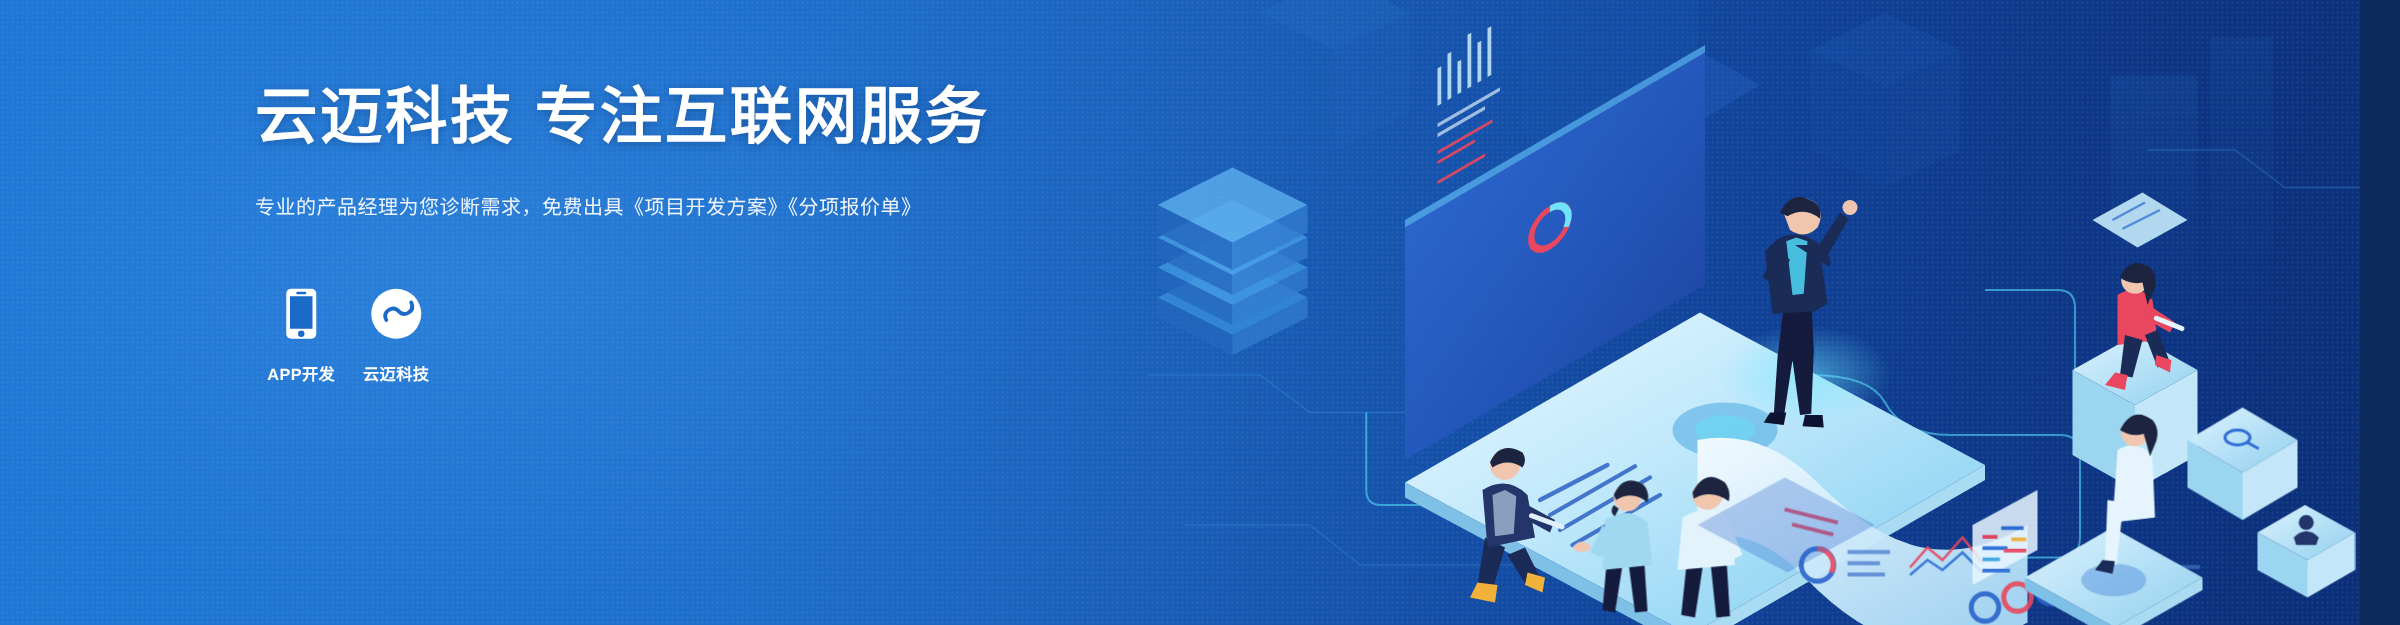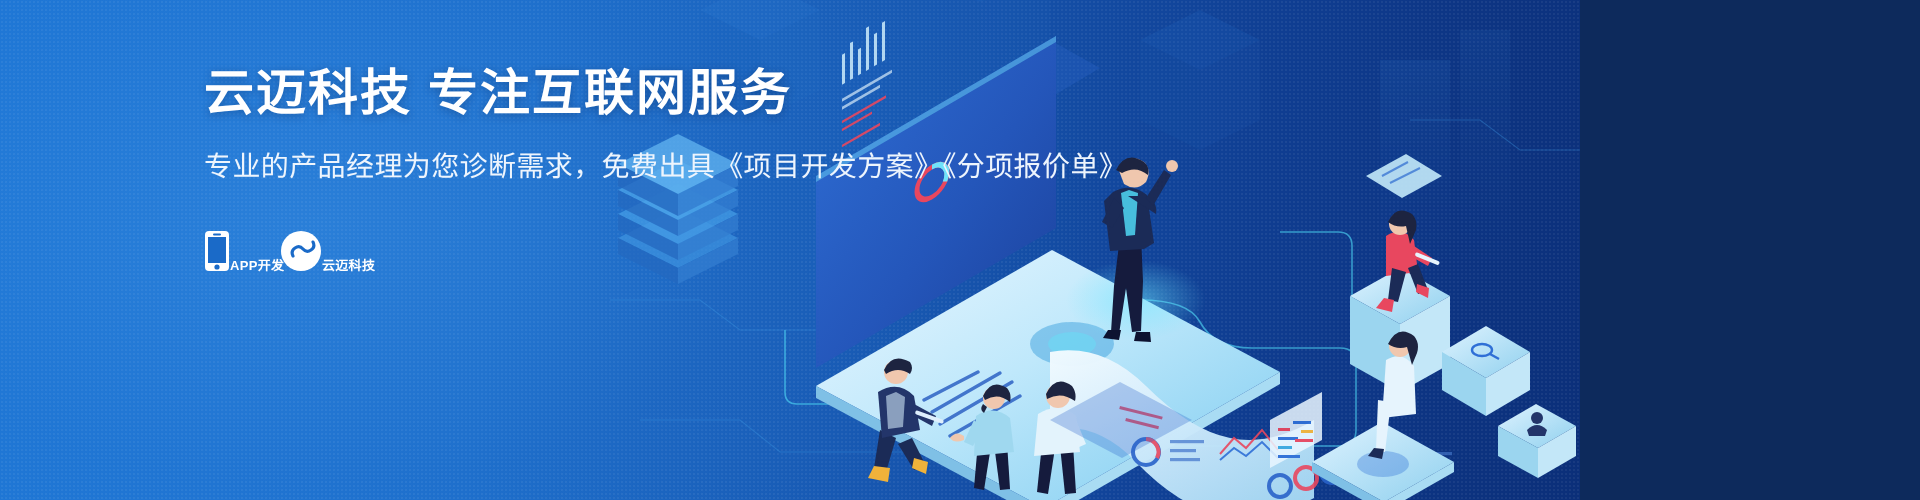--- a/index.html
+++ b/index.html
@@ -7,21 +7,21 @@
     margin: 0;
     padding: 0;
     background: #0d2a5c;
   }
   body {
     font-family: "Liberation Sans", "DejaVu Sans", sans-serif;
   }
 
   .banner {
     position: relative;
-    width: 1580px;
+    width: 1888px;
     height: 500px;
     overflow: hidden;
     background: linear-gradient(100deg,
                 #1e77d6 0%,
                 #1f74d2 18%,
                 #1d6ecb 33%,
                 #1a62bd 46%,
                 #1655ae 58%,
                 #12489f 68%,
                 #0f3d91 78%,
@@ -66,40 +66,41 @@
     font-weight: bold;
     color: #ffffff;
     letter-spacing: 2px;
     text-shadow: 0 2px 8px rgba(4,28,70,0.30);
     white-space: nowrap;
   }
   .subcopy {
     margin-top: 26px;
   }
   .subline {
-    font-size: 28px;
+    font-size: 16px;
     line-height: 36px;
     color: #eef5fd;
     letter-spacing: 0.4px;
     white-space: nowrap;
   }
 
   
   .services {
     position: absolute;
     left: 204px;
     top: 228px;
     display: flex;
     align-items: flex-start;
     z-index: 6;
   }
   .service {
     width: 74px;
     display: flex;
-    align-items: flex-end;
+    flex-direction: column;
+    align-items: center;
     margin-right: 2px;
     cursor: pointer;
   }
   .service .ico {
     height: 46px;
     display: flex;
     align-items: center;
     justify-content: center;
   }
   .service .ico svg { display: block; }

